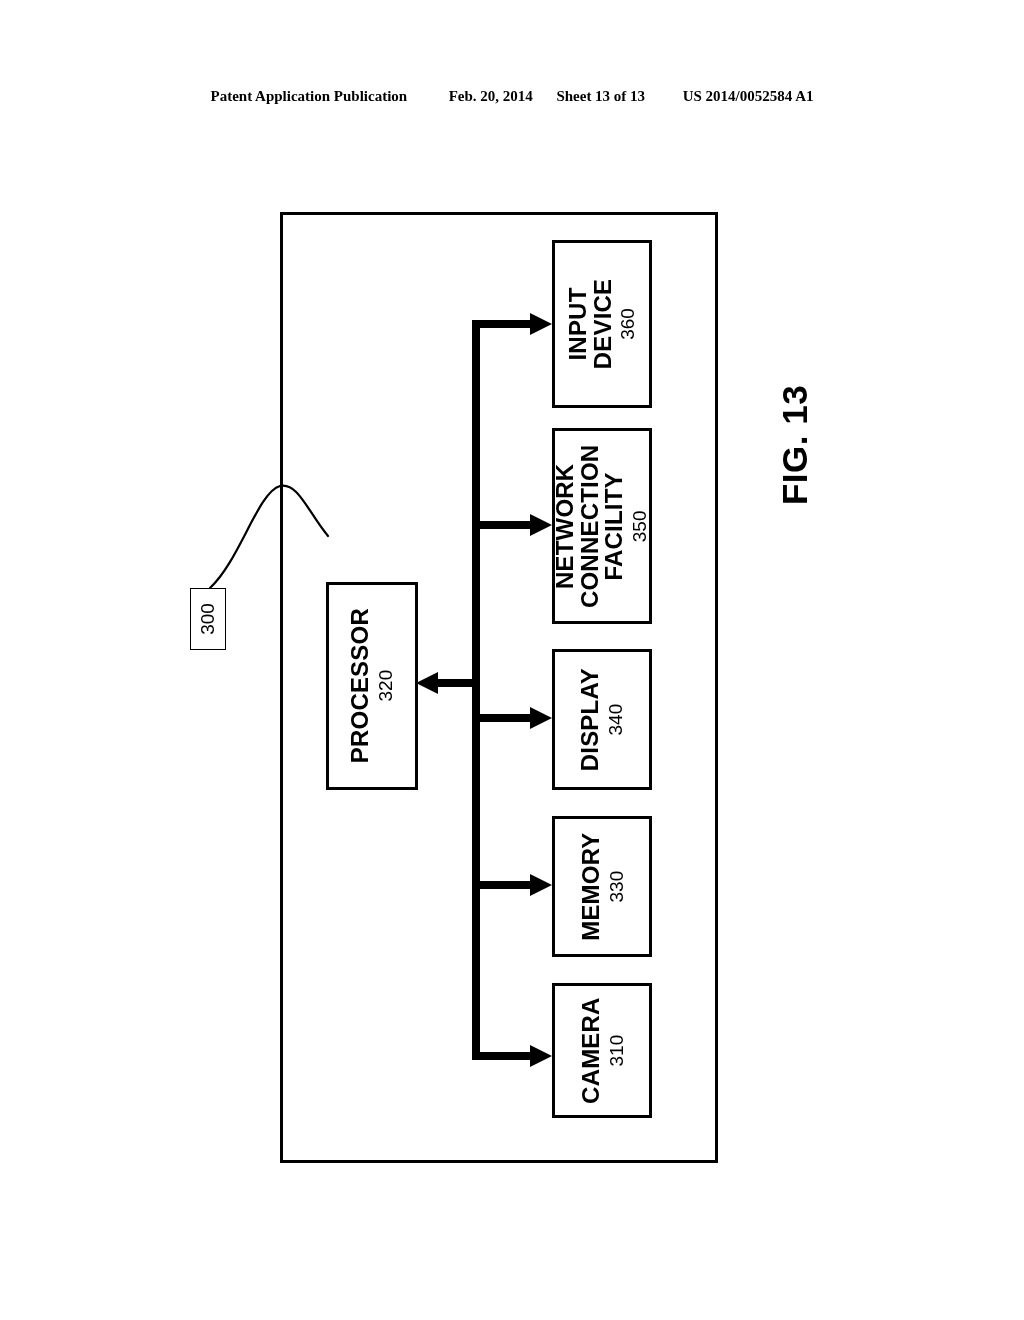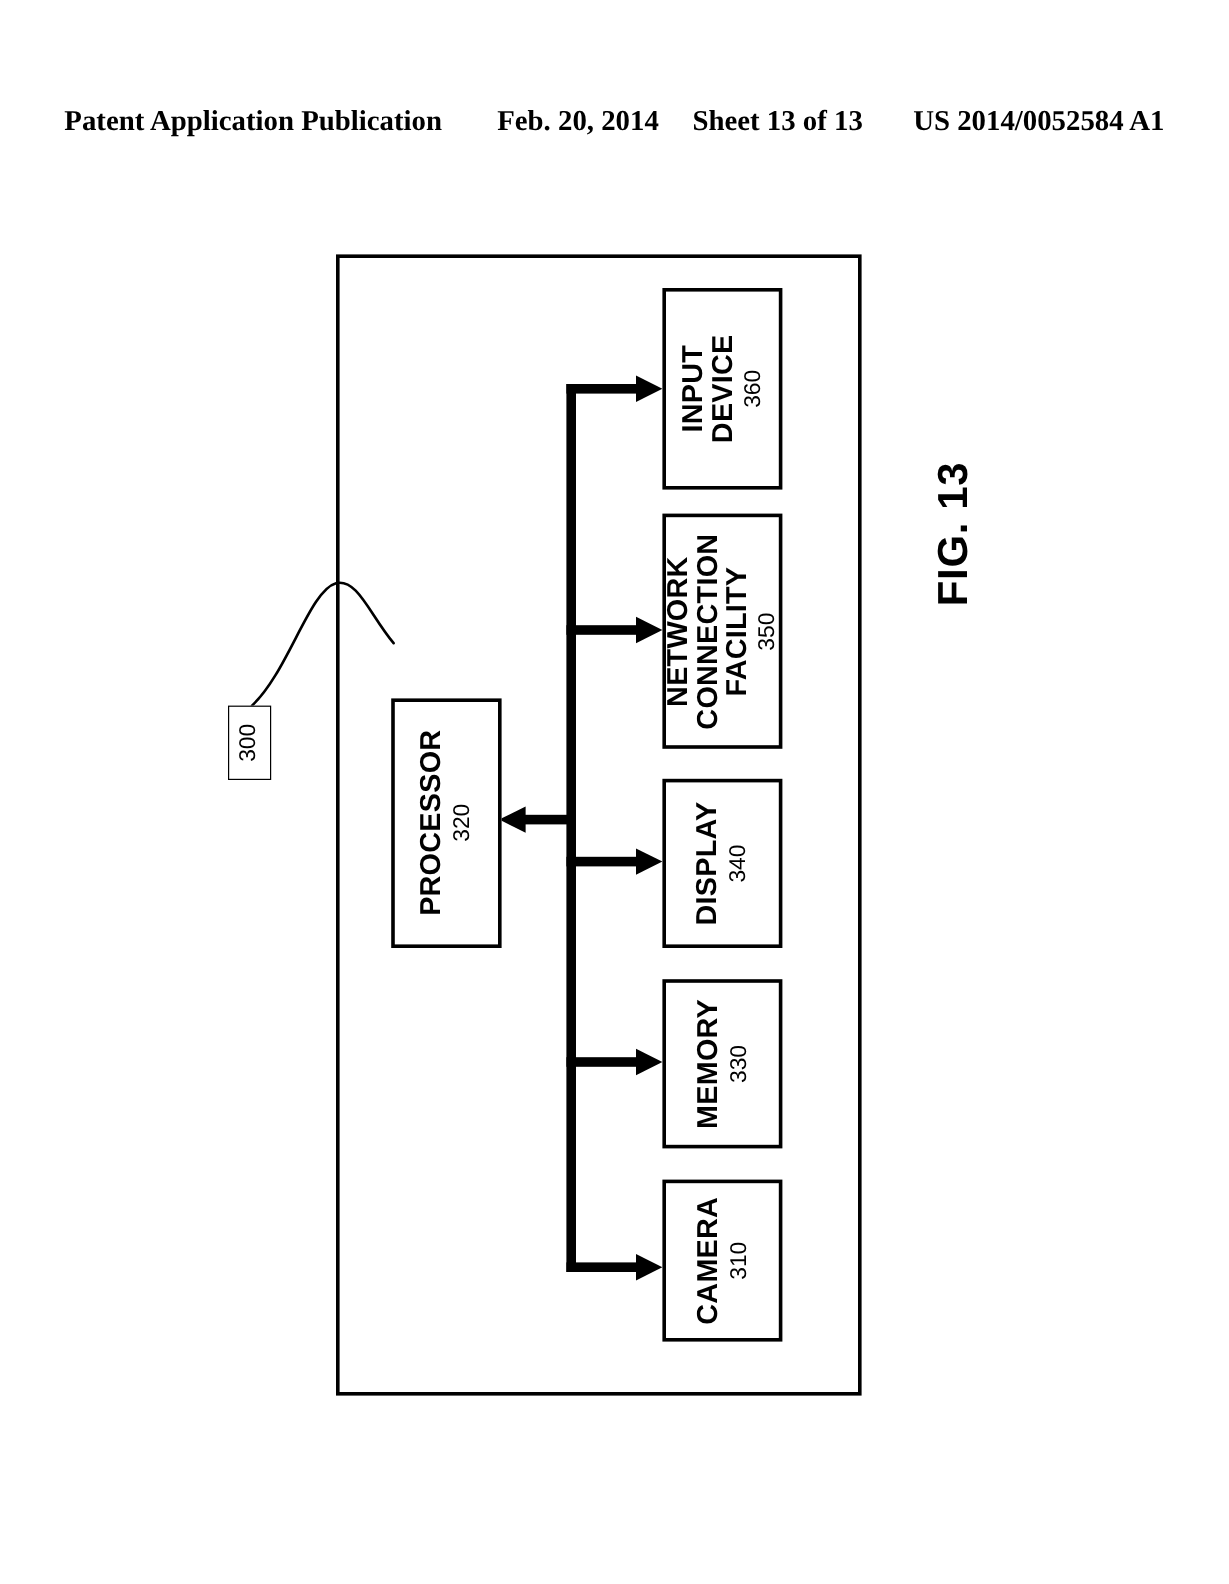--- a/index.html
+++ b/index.html
@@ -17,21 +17,21 @@
 
   
   #patent-header {
     position: absolute;
     top: 88px;
     left: 0;
     width: 1024px;
     text-align: center;
     font-family: "Liberation Serif", serif;
     font-weight: bold;
-    font-size: 24px;
+    font-size: 15px;
     color: #000;
     white-space: nowrap;
   }
   #patent-header .seg { display: inline-block; vertical-align: baseline; }
   #patent-header .gap-wide { display: inline-block; width: 34px; }
   #patent-header .gap-mid  { display: inline-block; width: 16px; }
   #patent-header .gap-big  { display: inline-block; width: 30px; }
 
   
   #figure-canvas {

